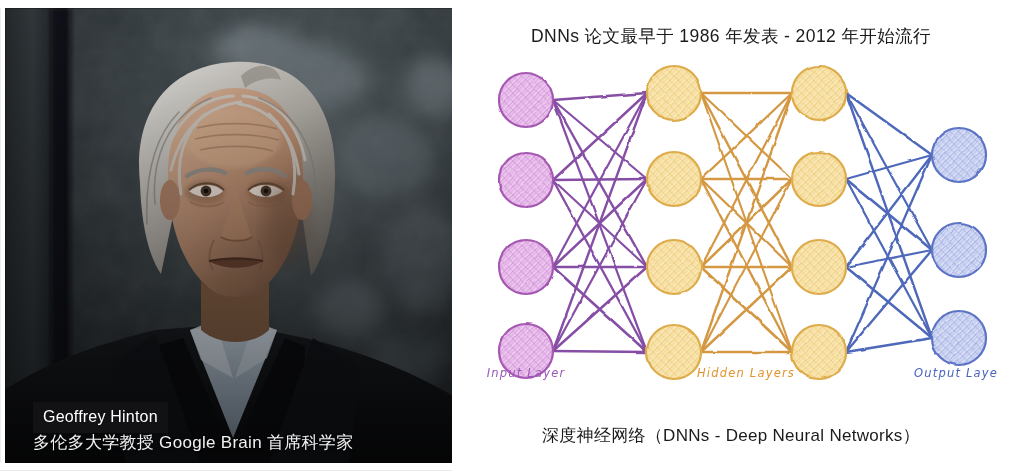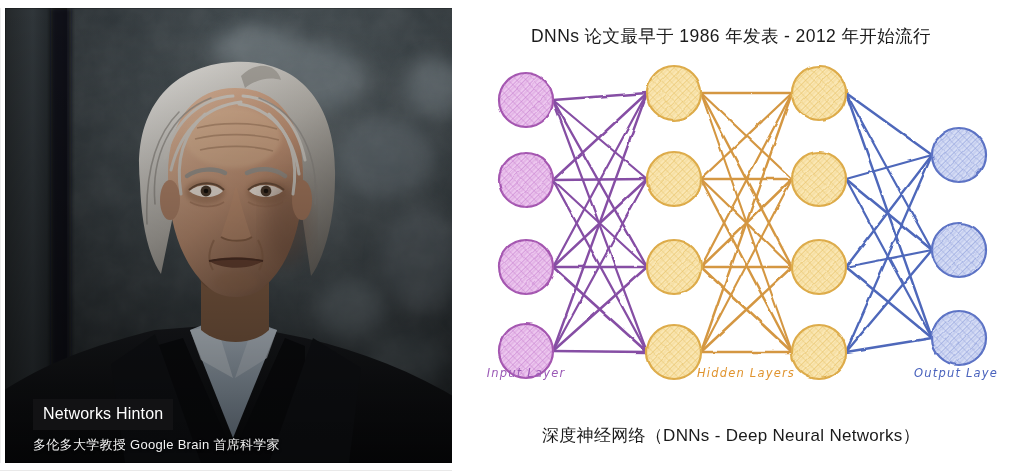--- a/index.html
+++ b/index.html
@@ -53,23 +53,22 @@
     color: #ffffff;
     font-size: 16px;
     line-height: 1;
     letter-spacing: .2px;
     padding: 7px 10px 8px 10px;
     font-weight: 400;
   }
   #role-line {
     display: block;
     margin-left: 28px;
-    margin-top: 7px;
     color: #f2f2f2;
-    font-size: 13px;
+    font-size: 17px;
     line-height: 1.2;
     letter-spacing: .3px;
     text-shadow: 0 1px 3px rgba(0,0,0,.85);
   }
 
   
   #diagram-panel {
     position: absolute;
     left: 452px;
     top: 0;
@@ -277,21 +276,21 @@
         <path d="M 142 216 C 140 168 150 128 174 104"></path>
       </g>
 
       <path d="M 236 68 C 252 52 272 56 276 72 C 264 68 250 72 240 80 Z" fill="#a6a29b"></path>
 
       <rect x="0" y="0" width="457" height="455" fill="url(#captionFade)"></rect>
       <rect x="0" y="0" width="457" height="455" fill="none" stroke="rgba(0,0,0,.25)" stroke-width="2"></rect>
     </svg>
 
     <div id="photo-caption">
-      <span id="name-badge">Networks Hinton</span>
+      <span id="name-badge">Geoffrey Hinton</span>
       <span id="role-line">多伦多大学教授 Google Brain 首席科学家</span>
     </div>
   </div>
 
   <div id="left-hairline"></div>
   <div id="bottom-hairline"></div>
 
   <div id="diagram-panel">
 
     <div id="diagram-title">DNNs 论文最早于 1986 年发表 - 2012 年开始流行</div>

